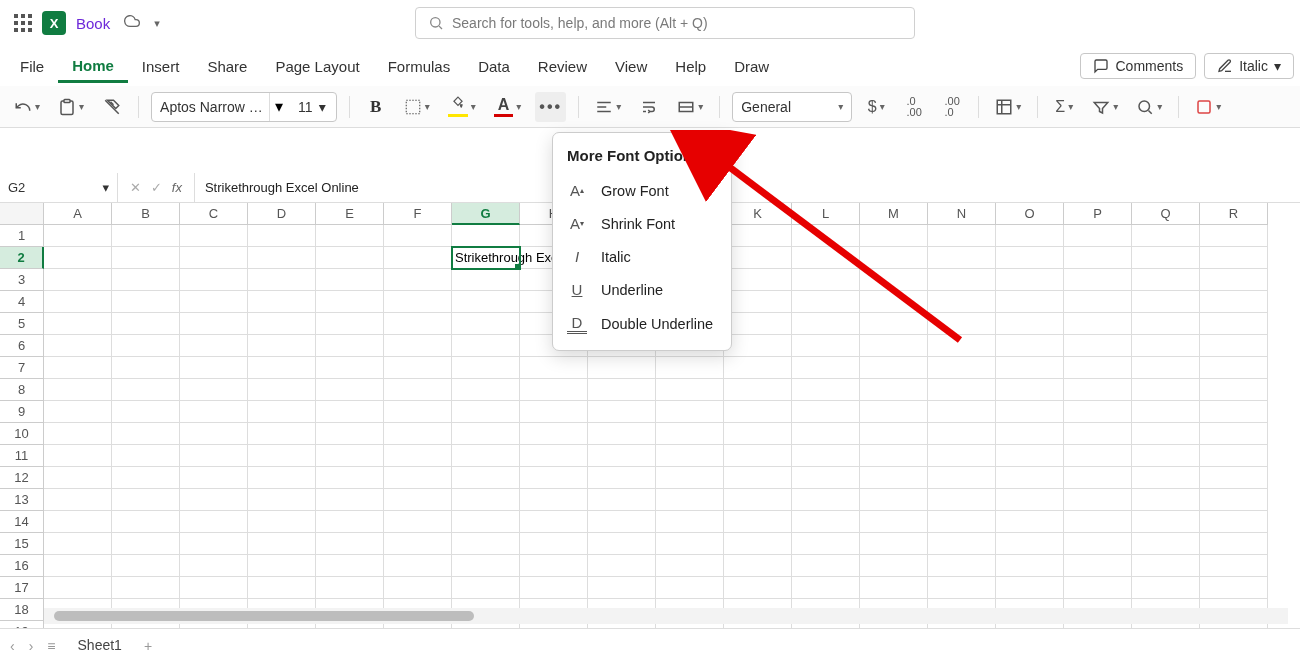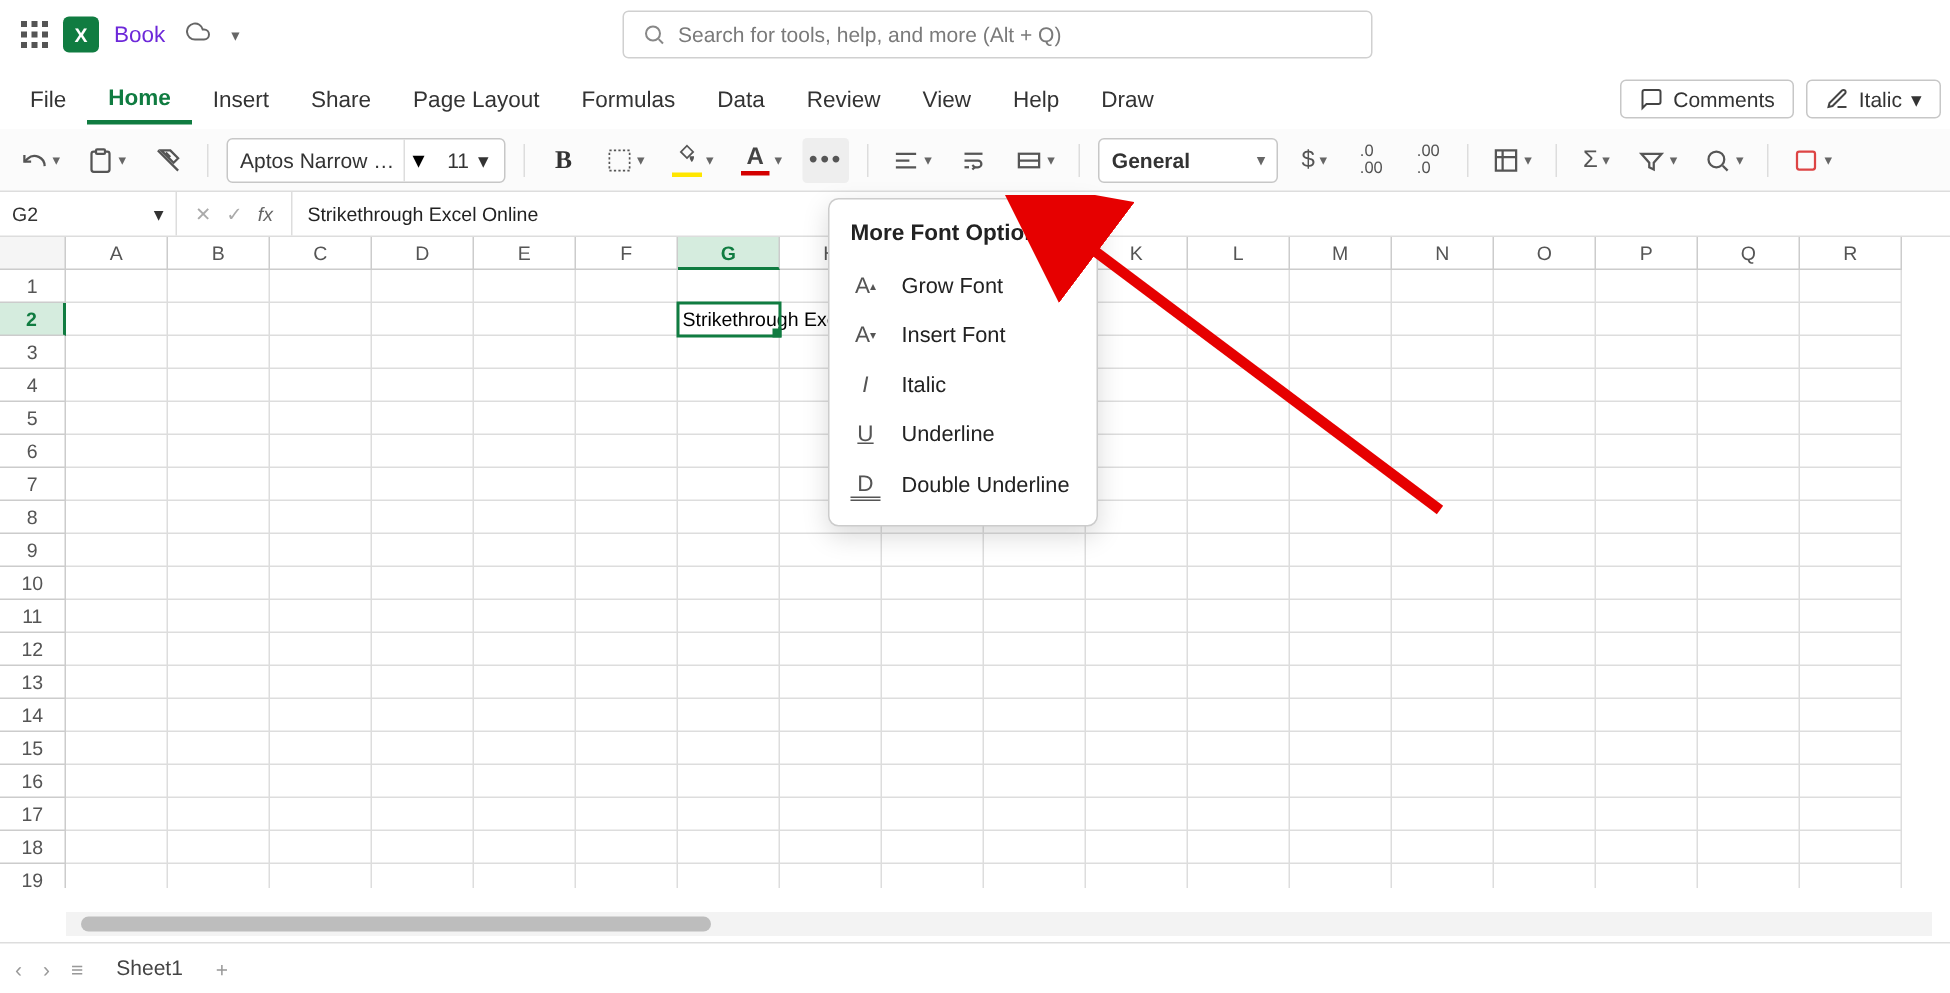--- a/index.html
+++ b/index.html
@@ -20,34 +20,34 @@
   
   .ribbon-tabs { display: flex; align-items: center; height: 40px; padding: 0 6px; gap: 0; }
   .ribbon-tabs .tab { padding: 8px 14px; font-size: 15px; color: #333; cursor: pointer; }
   .ribbon-tabs .tab.active { color: #107c41; font-weight: 600; border-bottom: 3px solid #107c41; padding-bottom: 6px; }
   .ribbon-tabs .spacer { flex: 1; }
   .ribbon-tabs .btn-outline { display: flex; align-items: center; gap: 6px; border: 1px solid #c7c7c7; border-radius: 4px; padding: 4px 12px; font-size: 14px; margin-left: 8px; color: #333; }
 
   
   .toolbar { display: flex; align-items: center; height: 42px; padding: 0 10px; gap: 10px; border-bottom: 1px solid #ddd; background: #fbfbfb; }
   .tool { height: 30px; min-width: 28px; display: flex; align-items: center; justify-content: center; color: #555; border-radius: 3px; padding: 0 4px; }
-  .tool.group { border: 1px solid #c7c7c7; border-radius: 4px; padding: 0 8px; background: #fff; gap: 4px; font-weight: bold; }
+  .tool.group { border: 1px solid #c7c7c7; border-radius: 4px; padding: 0 8px; background: #fff; gap: 4px; }
   .tool .chev { font-size: 10px; color: #666; margin-left: 3px; }
   .sep { width: 1px; height: 22px; background: #ddd; margin: 0 2px; }
   .font-box { display: flex; align-items: center; border: 1px solid #c7c7c7; border-radius: 4px; background: #fff; height: 30px; }
   .font-name { padding: 0 8px; font-size: 14px; color: #333; border-right: 1px solid #ddd; height: 100%; display: flex; align-items: center; width: 118px; overflow: hidden; white-space: nowrap; }
   .font-size { padding: 0 10px; font-size: 14px; color: #333; display: flex; align-items: center; gap: 6px; }
   .bold { font-weight: bold; font-size: 17px; font-family: Georgia, serif; color: #333; }
   .fill-underline { border-bottom: 3px solid #ffe600; }
   .color-underline { border-bottom: 3px solid #d40000; }
   .more-dots { letter-spacing: 2px; font-weight: bold; }
   .num-fmt { width: 120px; font-size: 14px; color: #333; justify-content: space-between; padding: 0 10px; }
 
   
-  .formula-bar { display: flex; align-items: center; height: 30px; border-bottom: 1px solid #ddd; font-size: 13px; color: #333; }
+  .formula-bar { display: flex; align-items: center; height: 30px; border-bottom: 1px solid #ddd; font-size: 13px; color: #333; margin-top: 45px; }
   .name-box { width: 118px; border-right: 1px solid #ddd; height: 100%; display: flex; align-items: center; justify-content: space-between; padding: 0 8px; }
   .fx-icons { display: flex; align-items: center; gap: 10px; padding: 0 12px; color: #888; border-right: 1px solid #ddd; height: 100%; }
   .fx-label { font-style: italic; color: #666; }
   .formula-text { padding: 0 10px; color: #222; }
 
   
   .grid-wrap { position: relative; height: 434px; overflow: hidden; }
   .corner { position: absolute; top: 0; left: 0; width: 44px; height: 22px; border-right: 1px solid #ccc; border-bottom: 1px solid #ccc; background: #f5f5f5; }
   .col-headers { position: absolute; top: 0; left: 44px; display: flex; }
   .col-h { width: 68px; height: 22px; border-right: 1px solid #ccc; border-bottom: 1px solid #ccc; display: flex; align-items: center; justify-content: center; font-size: 13px; color: #555; background: #fff; }
@@ -710,21 +710,21 @@
 </div>
 
 <div class="dropdown">
   <div class="title">More Font Options</div>
   <div class="item">
     <span class="mic">A<sup style="font-size:8px">▴</sup></span>
     <span>Grow Font</span>
   </div>
   <div class="item">
     <span class="mic">A<sup style="font-size:8px">▾</sup></span>
-    <span>Insert Font</span>
+    <span>Shrink Font</span>
   </div>
   <div class="item">
     <span class="mic">
         <i>I</i>
       </span>
     <span>Italic</span>
   </div>
   <div class="item">
     <span class="mic">
         <u>U</u>

